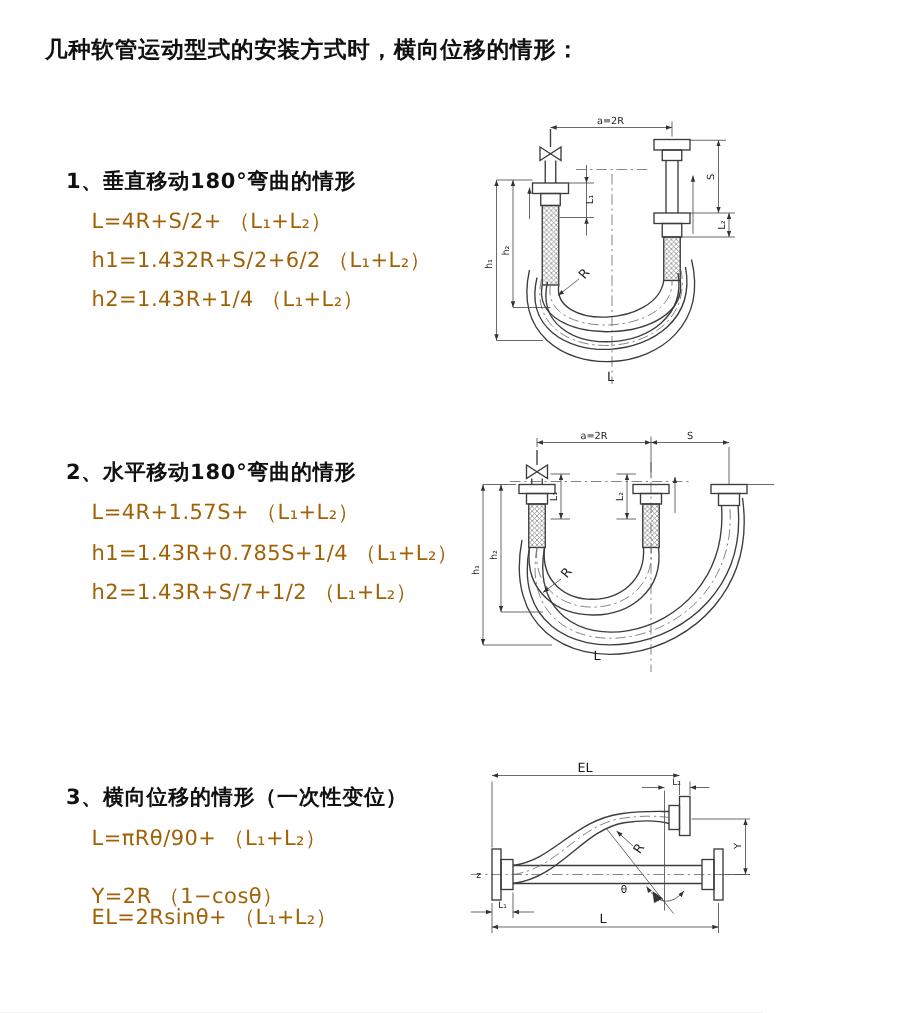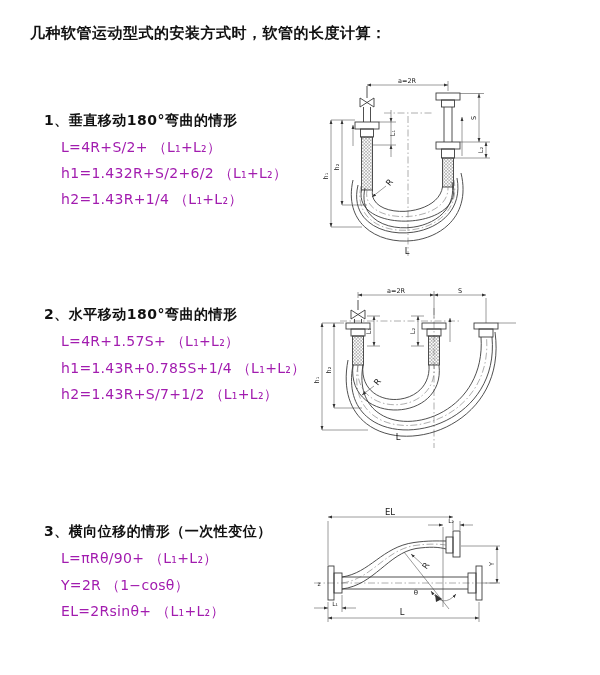--- a/index.html
+++ b/index.html
@@ -3,48 +3,48 @@
 <meta charset="utf-8">
 <style>
   html,body{margin:0;padding:0;background:#e8e8e8;}
   .page{
     position:relative;width:600px;height:675px;background:#ffffff;
     font-family:"DejaVu Sans","Liberation Sans",sans-serif;color:#111;
     overflow:hidden;margin:0 auto;
   }
   .title{position:absolute;left:30px;top:24px;font-size:15px;font-weight:bold;letter-spacing:.5px;white-space:nowrap;}
   .sec-heading{position:absolute;left:44px;font-size:14px;font-weight:bold;letter-spacing:.5px;white-space:nowrap;}
-  .formula{position:absolute;left:61px;font-size:14px;letter-spacing:.3px;white-space:nowrap;color:#a21caf;}
+  .formula{position:absolute;left:61px;font-size:14px;letter-spacing:.3px;white-space:nowrap;color:#a16207;}
   svg.diagram{position:absolute;overflow:visible;}
   .ln{stroke:#3c3c3c;stroke-width:.9;fill:none;}
   .tn{stroke:#4a4a4a;stroke-width:.55;fill:none;}
   .cl{stroke:#6a6a6a;stroke-width:.55;fill:none;stroke-dasharray:7 2.5 1.5 2.5;}
   .dim{font-size:6.5px;fill:#222;stroke:none;}
   .dimbig{font-size:8.5px;fill:#1a1a1a;stroke:none;}
 </style>
 </head>
 <body>
 
 <div class="page">
 
-  <div class="title">几种软管运动型式的安装方式时，软管的长度计算：</div>
+  <div class="title">几种软管运动型式的安装方式时，横向位移的情形：</div>
 
   <div class="sec-heading" style="top:112px">1、垂直移动180°弯曲的情形</div>
   <div class="formula" style="top:139px">L=4R+S/2+ （L₁+L₂）</div>
   <div class="formula" style="top:165px">h1=1.432R+S/2+6/2 （L₁+L₂）</div>
   <div class="formula" style="top:191px">h2=1.43R+1/4 （L₁+L₂）</div>
 
   <div class="sec-heading" style="top:306px">2、水平移动180°弯曲的情形</div>
   <div class="formula" style="top:333px">L=4R+1.57S+ （L₁+L₂）</div>
   <div class="formula" style="top:360px">h1=1.43R+0.785S+1/4 （L₁+L₂）</div>
   <div class="formula" style="top:386px">h2=1.43R+S/7+1/2 （L₁+L₂）</div>
 
   <div class="sec-heading" style="top:523px">3、横向位移的情形（一次性变位）</div>
   <div class="formula" style="top:550px">L=πRθ/90+ （L₁+L₂）</div>
-  <div class="formula" style="top:577px">Y=2R （1−cosθ）</div>
+  <div class="formula" style="top:589px">Y=2R （1−cosθ）</div>
   <div class="formula" style="top:603px">EL=2Rsinθ+ （L₁+L₂）</div>
 
   <svg class="diagram" style="left:310px;top:70px" width="280" height="190" viewBox="0 0 280 190">
     <defs>
       <marker id="ar1" viewBox="0 0 8 8" refX="7.5" refY="4" markerWidth="8" markerHeight="8" orient="auto-start-reverse">
         <path d="M0,1.3 L7.5,4 L0,6.7 Z" fill="#333"></path>
       </marker>
       <pattern id="ht1" width="3.2" height="3.2" patternUnits="userSpaceOnUse">
         <path d="M0,3.2 L3.2,0 M0,0 L3.2,3.2" stroke="#777" stroke-width="0.45"></path>
       </pattern>

